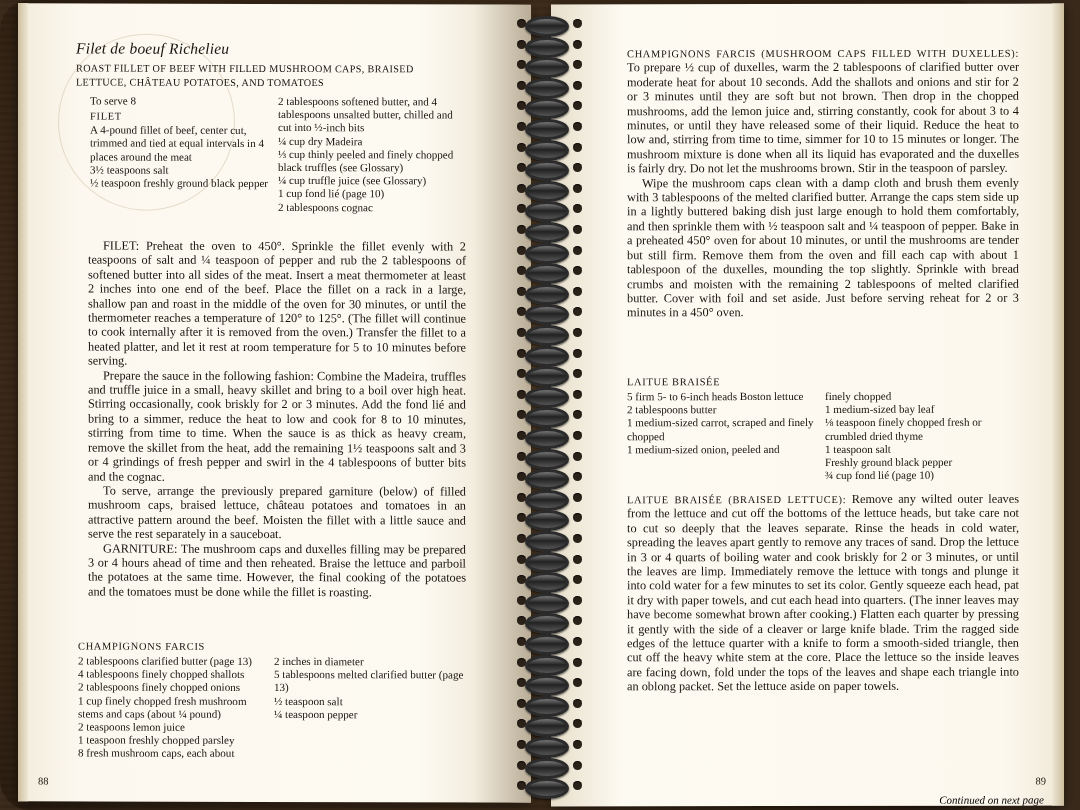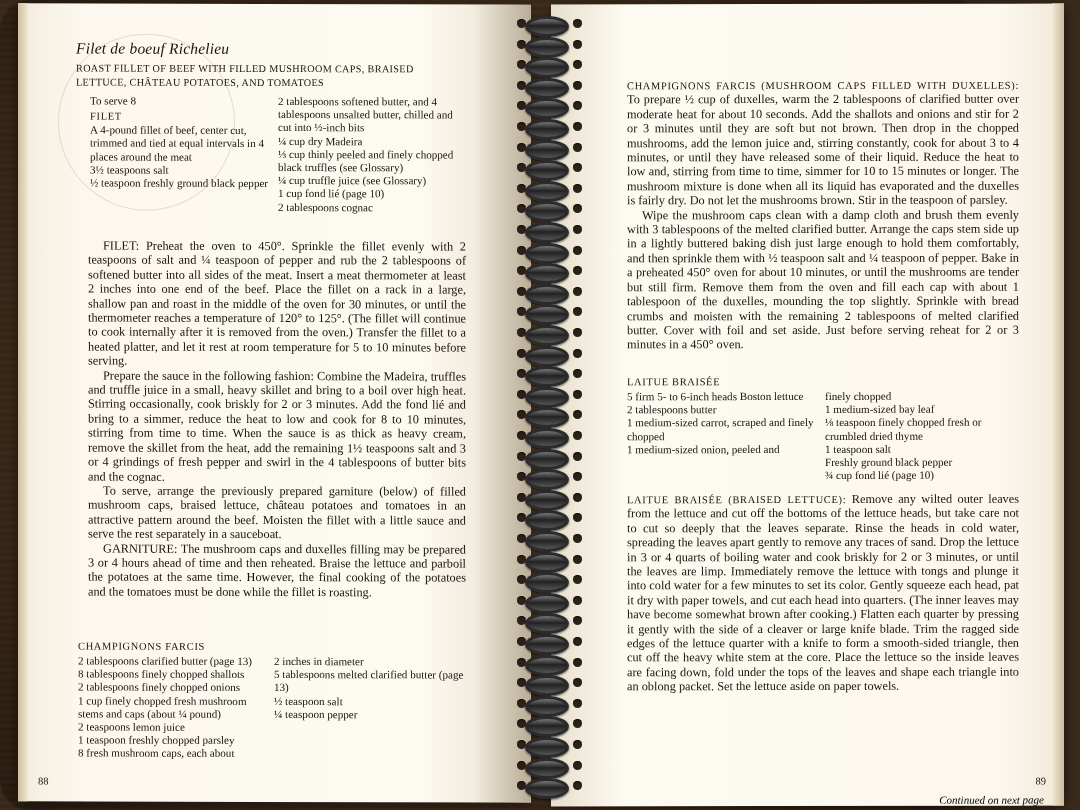--- a/index.html
+++ b/index.html
@@ -97,21 +97,21 @@
         <p class="body-p indent">Prepare the sauce in the following fashion: Combine the Madeira, truffles and truffle juice in a small, heavy skillet and bring to a boil over high heat. Stirring occasionally, cook briskly for 2 or 3 minutes. Add the fond lié and bring to a simmer, reduce the heat to low and cook for 8 to 10 minutes, stirring from time to time. When the sauce is as thick as heavy cream, remove the skillet from the heat, add the remaining 1½ teaspoons salt and 3 or 4 grindings of fresh pepper and swirl in the 4 tablespoons of butter bits and the cognac.</p>
         <p class="body-p indent">To serve, arrange the previously prepared garniture (below) of filled mushroom caps, braised lettuce, château potatoes and tomatoes in an attractive pattern around the beef. Moisten the fillet with a little sauce and serve the rest separately in a sauceboat.</p>
         <p class="body-p indent">GARNITURE: The mushroom caps and duxelles filling may be prepared 3 or 4 hours ahead of time and then reheated. Braise the lettuce and parboil the potatoes at the same time. However, the final cooking of the potatoes and the tomatoes must be done while the fillet is roasting.</p>
       </div>
 
       <div class="col" style="left:60px;top:637px;width:388px;">
         <div class="smallcaps" style="margin-bottom:3px;">CHAMPIGNONS FARCIS</div>
         <div class="twocol">
           <div>
             <div class="ing hang">2 tablespoons clarified butter (page 13)</div>
-            <div class="ing hang">8 tablespoons finely chopped shallots</div>
+            <div class="ing hang">4 tablespoons finely chopped shallots</div>
             <div class="ing hang">2 tablespoons finely chopped onions</div>
             <div class="ing hang">1 cup finely chopped fresh mushroom stems and caps (about ¼ pound)</div>
             <div class="ing hang">2 teaspoons lemon juice</div>
             <div class="ing hang">1 teaspoon freshly chopped parsley</div>
             <div class="ing hang">8 fresh mushroom caps, each about</div>
           </div>
           <div>
             <div class="ing hang">2 inches in diameter</div>
             <div class="ing hang">5 tablespoons melted clarified butter (page 13)</div>
             <div class="ing hang">½ teaspoon salt</div>
@@ -120,21 +120,21 @@
         </div>
       </div>
 
       <div class="folio" style="left:20px;top:772px;">88</div>
       <div class="gutter-shadow-l"></div>
     </div>
 
     <div class="page page-right">
       <div class="page-edge-r"></div>
 
-      <div class="col" style="left:76px;top:42px;width:392px;margin-top:32px;">
+      <div class="col" style="left:76px;top:42px;width:392px;">
         <p class="body-p" style="margin-bottom:0;">
           <span class="smallcaps">CHAMPIGNONS FARCIS (MUSHROOM CAPS FILLED WITH DUXELLES):</span>
           <span>To prepare ½ cup of duxelles, warm the 2 tablespoons of clarified butter over moderate heat for about 10 seconds. Add the shallots and onions and stir for 2 or 3 minutes until they are soft but not brown. Then drop in the chopped mushrooms, add the lemon juice and, stirring constantly, cook for about 3 to 4 minutes, or until they have released some of their liquid. Reduce the heat to low and, stirring from time to time, simmer for 10 to 15 minutes or longer. The mushroom mixture is done when all its liquid has evaporated and the duxelles is fairly dry. Do not let the mushrooms brown. Stir in the teaspoon of parsley.</span>
         </p>
         <p class="body-p indent">Wipe the mushroom caps clean with a damp cloth and brush them evenly with 3 tablespoons of the melted clarified butter. Arrange the caps stem side up in a lightly buttered baking dish just large enough to hold them comfortably, and then sprinkle them with ½ teaspoon salt and ¼ teaspoon of pepper. Bake in a preheated 450° oven for about 10 minutes, or until the mushrooms are tender but still firm. Remove them from the oven and fill each cap with about 1 tablespoon of the duxelles, mounding the top slightly. Sprinkle with bread crumbs and moisten with the remaining 2 tablespoons of melted clarified butter. Cover with foil and set aside. Just before serving reheat for 2 or 3 minutes in a 450° oven.</p>
       </div>
 
       <div class="col" style="left:76px;top:372px;width:392px;">
         <div class="smallcaps" style="margin-bottom:3px;">LAITUE BRAISÉE</div>
         <div class="twocol">

